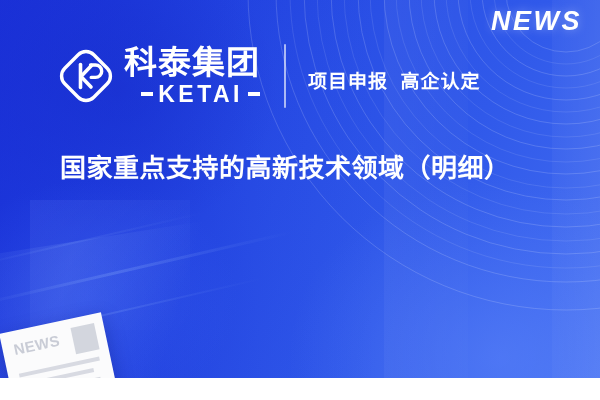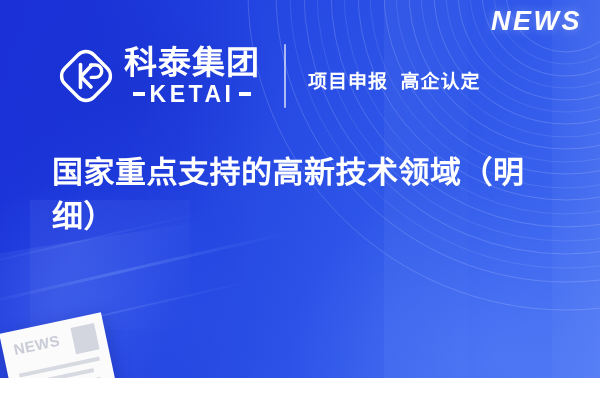--- a/index.html
+++ b/index.html
@@ -122,21 +122,21 @@
   }
   .logo-block {
     display: flex;
     align-items: center;
     gap: 9px;
   }
   .logo-mark { width: 58px; height: 58px; flex: 0 0 58px; }
   .logo-words {
     display: flex;
     flex-direction: column;
-    align-items: center;
+    align-items: flex-end;
     justify-content: center;
   }
   .logo-cn {
     font-size: 33px;
     font-weight: 700;
     line-height: 1.04;
     color: #ffffff;
     letter-spacing: 1px;
     white-space: nowrap;
     font-family: "DejaVu Sans", "Liberation Sans", sans-serif;
@@ -191,24 +191,24 @@
     color: #ffffff;
     letter-spacing: 1px;
     line-height: 1.15;
     white-space: nowrap;
     font-family: Liberation Mono, monospace;
   }
 
   
   .headline {
     position: absolute;
-    left: 52px;
+    left: 60px;
     top: 150px;
     width: 500px;
-    font-size: 31px;
+    font-size: 26px;
     font-weight: 700;
     color: #ffffff;
     line-height: 1.42;
     letter-spacing: 0.5px;
     font-family: "DejaVu Sans", "Liberation Sans", sans-serif;
   }
 
   
   .paper {
     position: absolute;

